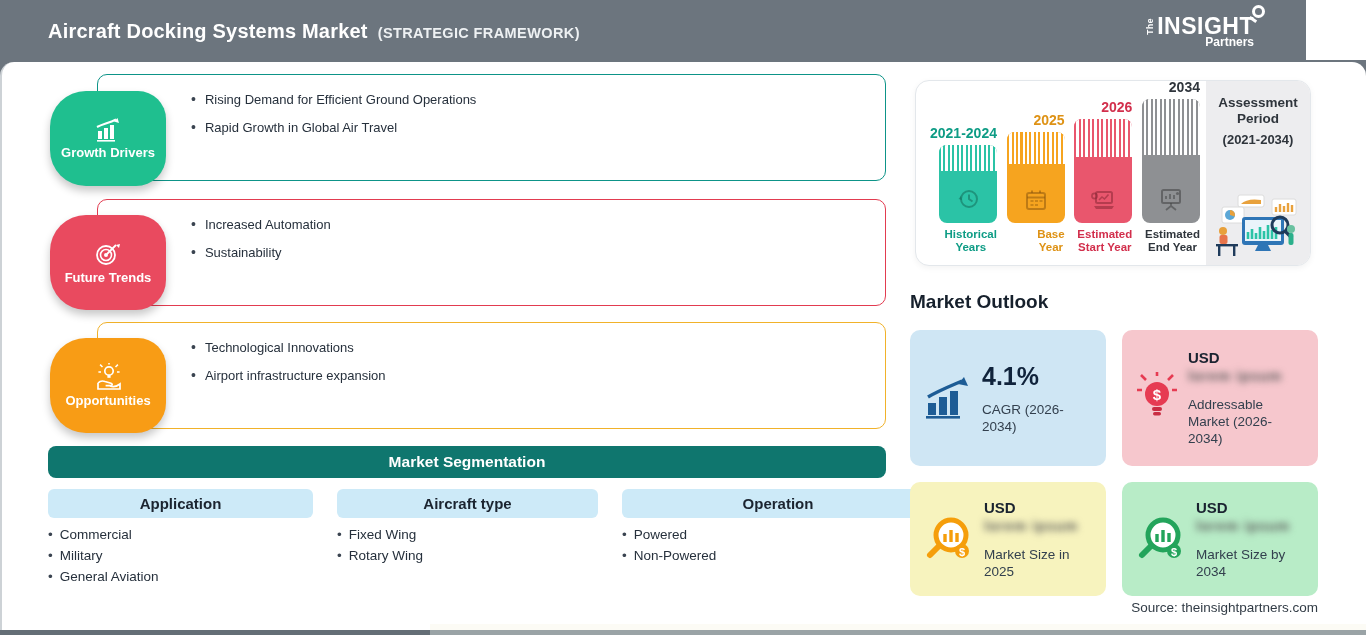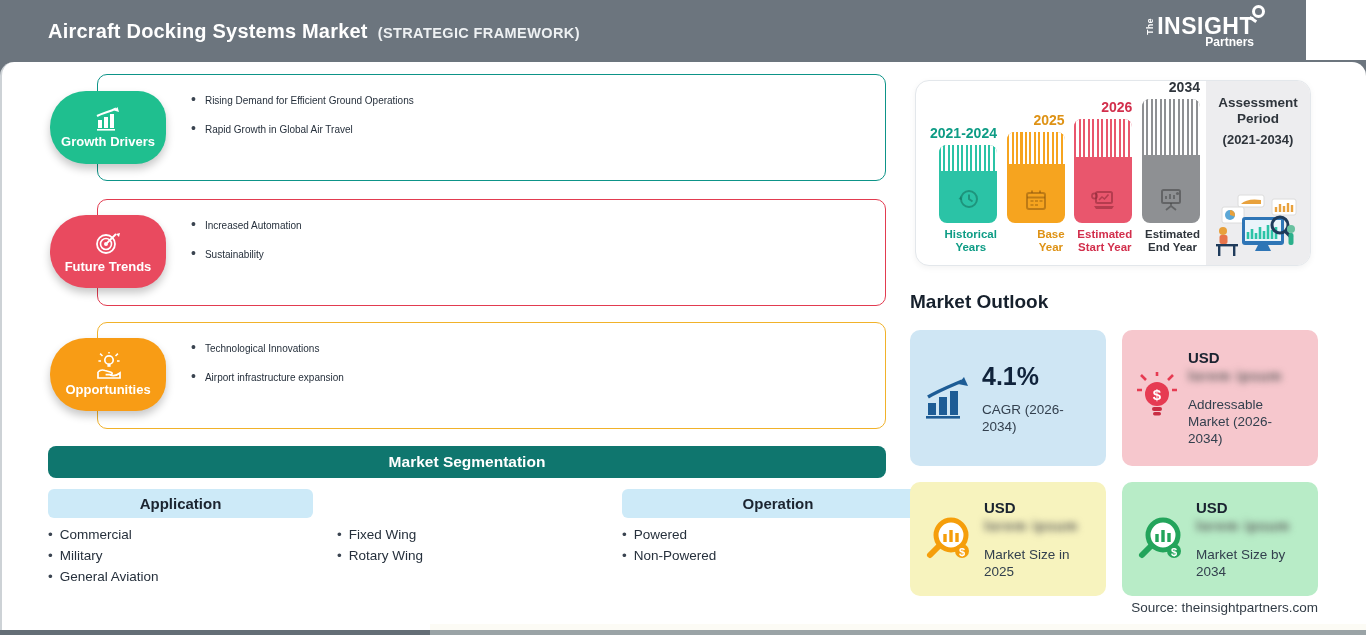--- a/index.html
+++ b/index.html
@@ -22,24 +22,24 @@
   
   .corner-bg { position:absolute; left:0; top:60px; width:1366px; height:16px; background:#6C757E; }
   .main { position:absolute; left:0; top:62px; width:1366px; height:573px; background:#fff; border-radius:14px 14px 0 0; border-left:2px solid #cdd2d6; }
 
   
   .fw-box { position:absolute; width:789px; height:107px; border-radius:10px; background:#fff; }
   .fw-box.gd { left:97px; top:74px; border:1.6px solid #0D9488; }
   .fw-box.ft { left:97px; top:199px; border:1.6px solid #E23B50; }
   .fw-box.op { left:97px; top:322px; border:1.6px solid #F1B22A; }
   .fw-items { position:absolute; left:93px; top:16px; }
-  .fw-item { font-size:10px; color:#26303C; margin-bottom:11px; line-height:17px; }
+  .fw-item { font-size:13px; color:#26303C; margin-bottom:11px; line-height:17px; }
   .fw-item::before { content:"•"; margin-right:9px; color:#3A4450; font-size:14px; }
 
-  .badge { position:absolute; left:50px; width:116px; height:73px; display:flex; flex-direction:column; align-items:center; justify-content:center; gap:3px; border-radius:36px 28px 30px 36px; box-shadow:0 5px 9px rgba(0,0,0,.22); z-index:3; }
+  .badge { position:absolute; left:50px; width:116px; height:95px; display:flex; flex-direction:column; align-items:center; justify-content:center; gap:3px; border-radius:36px 28px 30px 36px; box-shadow:0 5px 9px rgba(0,0,0,.22); z-index:3; }
   .badge.gd { top:91px; background:#1FBF8F; }
   .badge.ft { top:215px; background:#E94A5F; }
   .badge.op { top:338px; background:#F89C15; }
   .badge-label { color:#fff; font-size:13px; font-weight:700; }
 
   
   .seg-bar { position:absolute; left:48px; top:446px; width:838px; height:32px; background:#0f766e; border-radius:8px; display:flex; align-items:center; justify-content:center; color:#fff; font-size:15.5px; font-weight:700; }
   .seg-pill { position:absolute; top:489px; height:29px; background:#CDEAF8; border-radius:6px; display:flex; align-items:center; justify-content:center; font-size:15px; font-weight:700; color:#1B2430; }
   .pill-0 { left:48px;  width:265px; }
   .pill-1 { left:337px; width:261px; }
@@ -159,20 +159,23 @@
       <path d="M5 20 q3 -3 7 -1.5 l6 1.8 q2 .8 .6 2.2 l-6 .2 M5 20 l0 6 22 0 0 -5 q-5 4 -10 2" stroke="#fff" stroke-width="1.7" fill="none"></path>
     </svg>
     <span class="badge-label">Opportunities</span>
   </div>
 
   <div class="seg-bar">
     <span>Market Segmentation</span>
   </div>
   <div class="seg-pill pill-0">
     <span>Application</span>
+  </div>
+  <div class="seg-pill pill-1">
+    <span>Aircraft type</span>
   </div>
   <div class="seg-pill pill-2">
     <span>Operation</span>
   </div>
   <div class="seg-list list-0">
     <div class="seg-item">Commercial</div>
     <div class="seg-item">Military</div>
     <div class="seg-item">General Aviation</div>
   </div>
   <div class="seg-list list-1">

